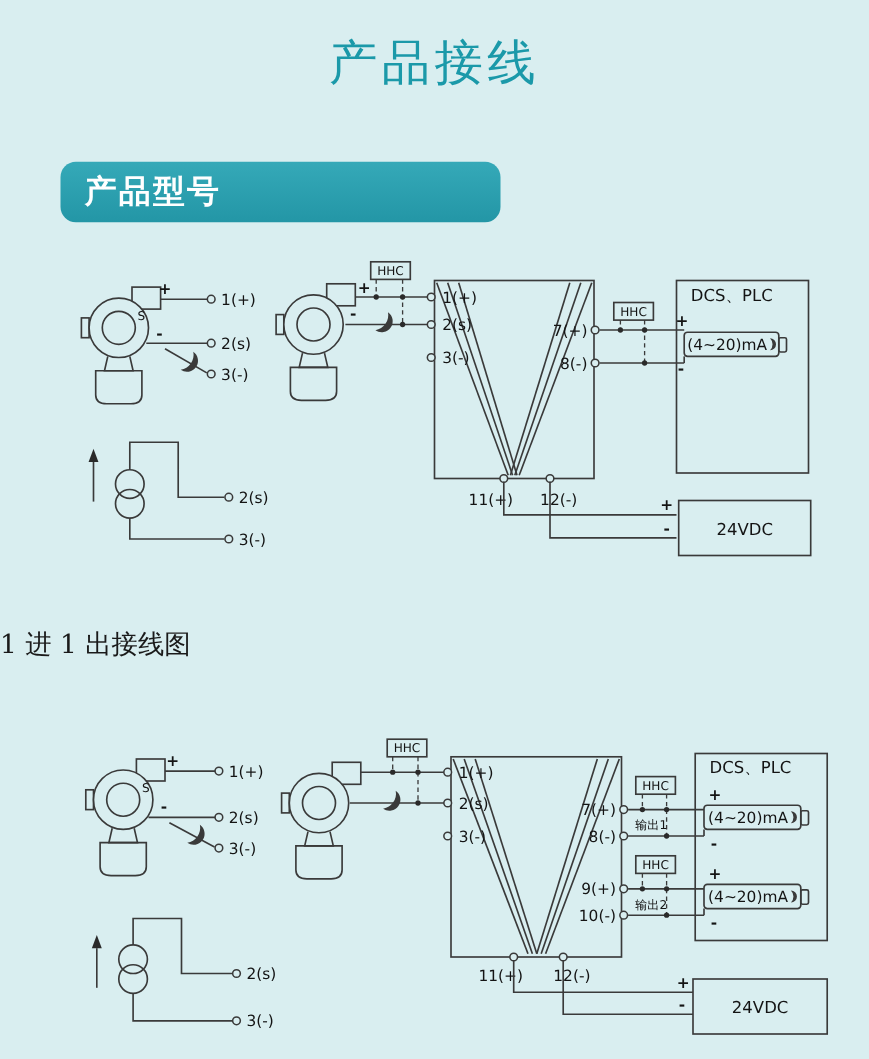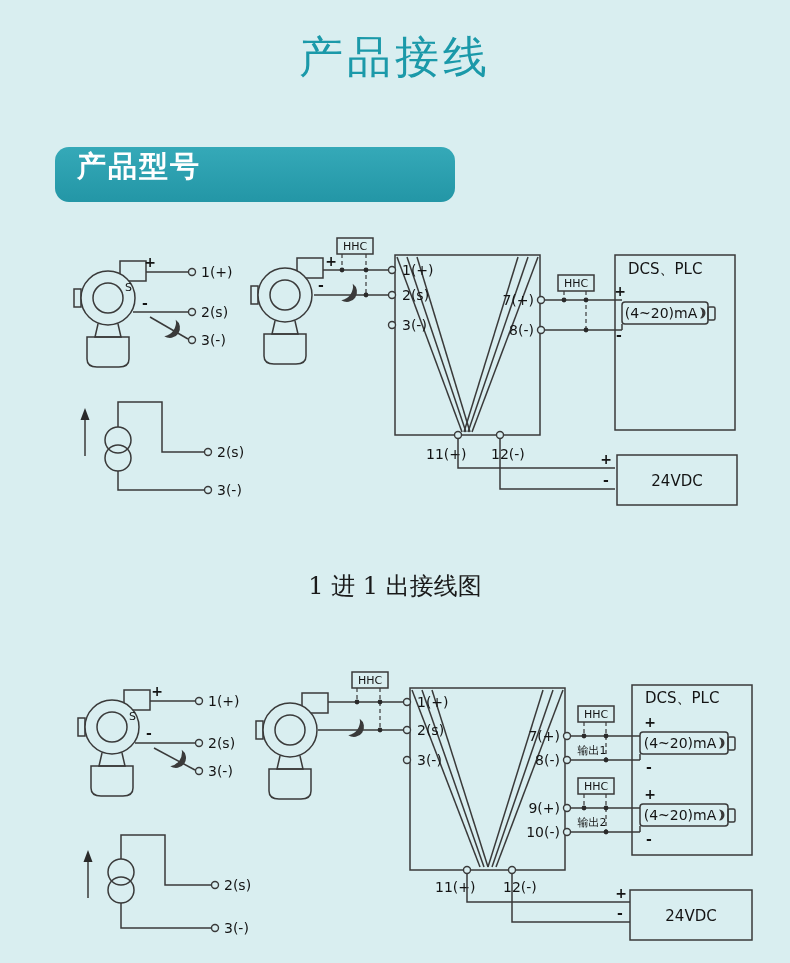--- a/index.html
+++ b/index.html
@@ -9,27 +9,27 @@
     font-family:"DejaVu Sans","Liberation Sans",sans-serif;
   }
   .title{
     position:absolute;top:28px;left:0;width:790px;margin:0;
     text-align:center;font-size:44px;font-weight:normal;letter-spacing:4px;
     color:var(--accent,#1b99a9);
   }
   .badge{
     position:absolute;top:147px;left:55px;width:400px;height:55px;
     background:linear-gradient(180deg,var(--badge_top,#35a9b8),var(--badge_bottom,#2396a6));
-    border-radius:14px;display:flex;align-items:flex-start;gap:16px;
+    border-radius:14px;display:flex;align-items:center;gap:16px;
     padding-left:22px;box-sizing:border-box;color:#ffffff;
   }
   .badge-label{font-size:29px;font-weight:bold;letter-spacing:2px}
   .badge-model{font-size:29px;letter-spacing:1px}
   .caption{
-    position:absolute;top:570px;left:0;width:790px;text-align:center;
+    position:absolute;top:570px;left:0;width:790px;
     font-size:24px;color:var(--ink,#1a1a1a);
     font-family:"DejaVu Serif","Liberation Serif",serif;
   }
   svg.diagram{position:absolute;left:0}
   #d1{top:228px}
   #d2{top:650px}
   
   .w{stroke:#3a3a3a;stroke-width:1.5;fill:none}
   .dash{stroke:#3a3a3a;stroke-width:1.2;fill:none;stroke-dasharray:4 3}
   .term{fill:#d9eef0;stroke:#3a3a3a;stroke-width:1.4}

